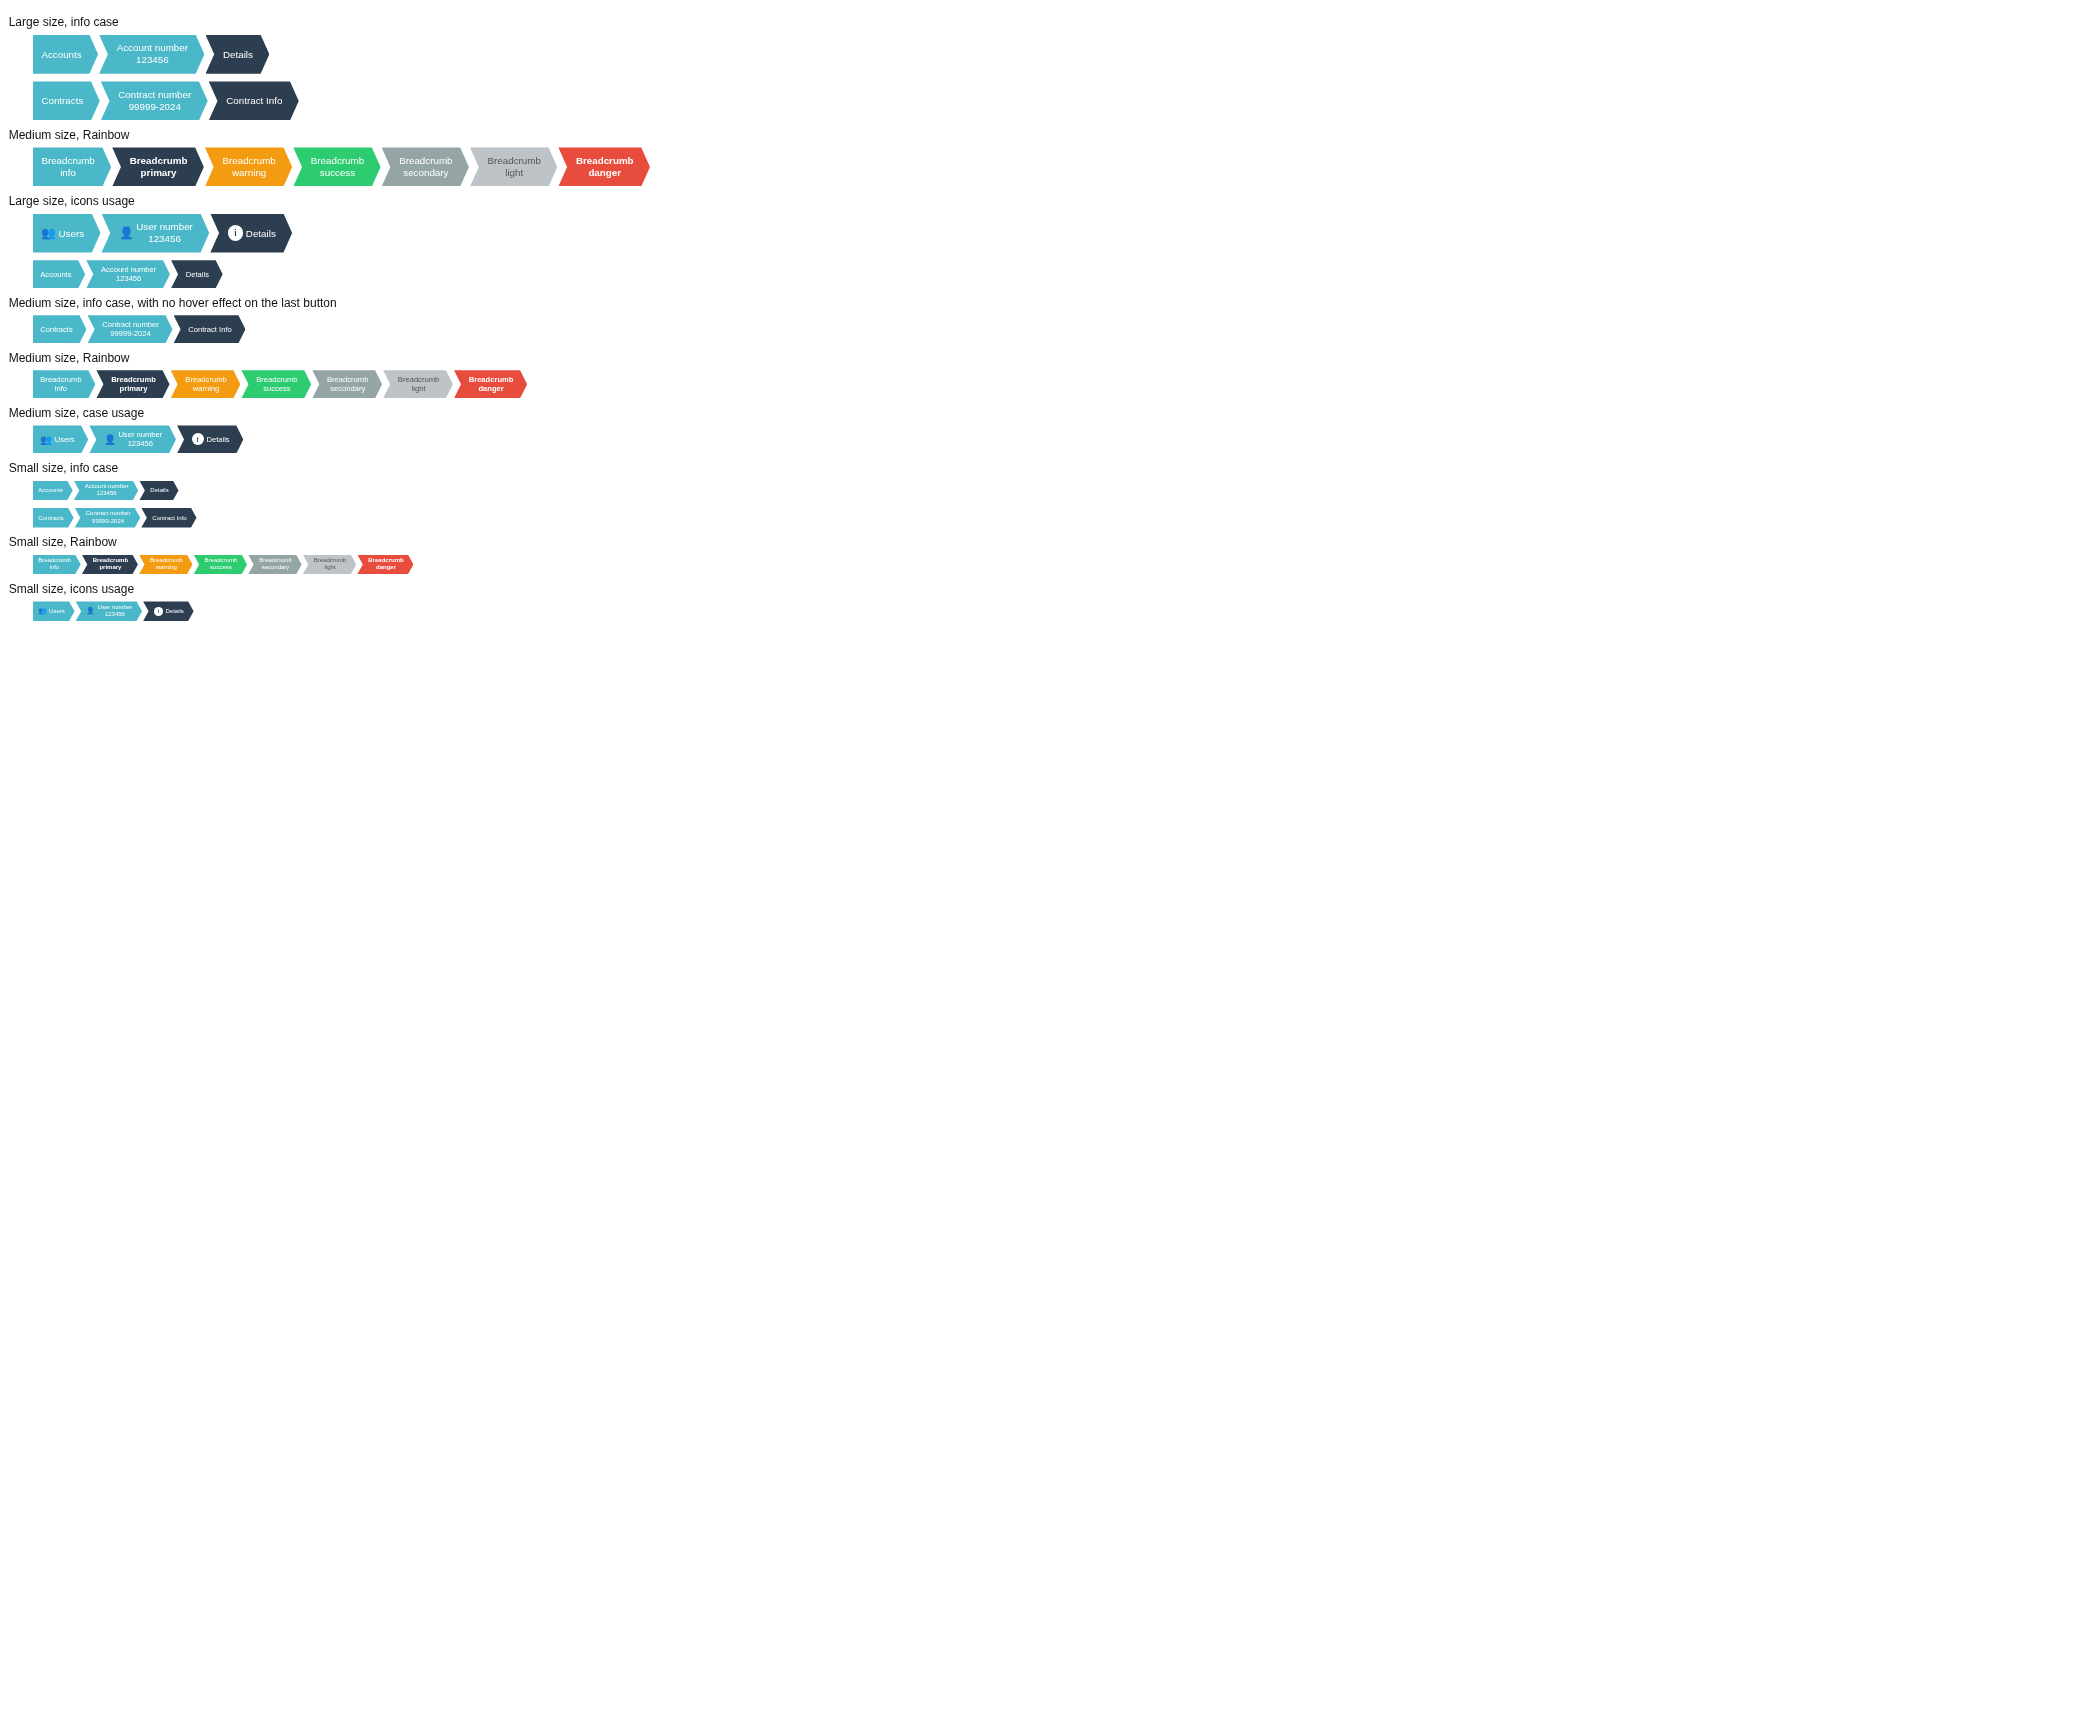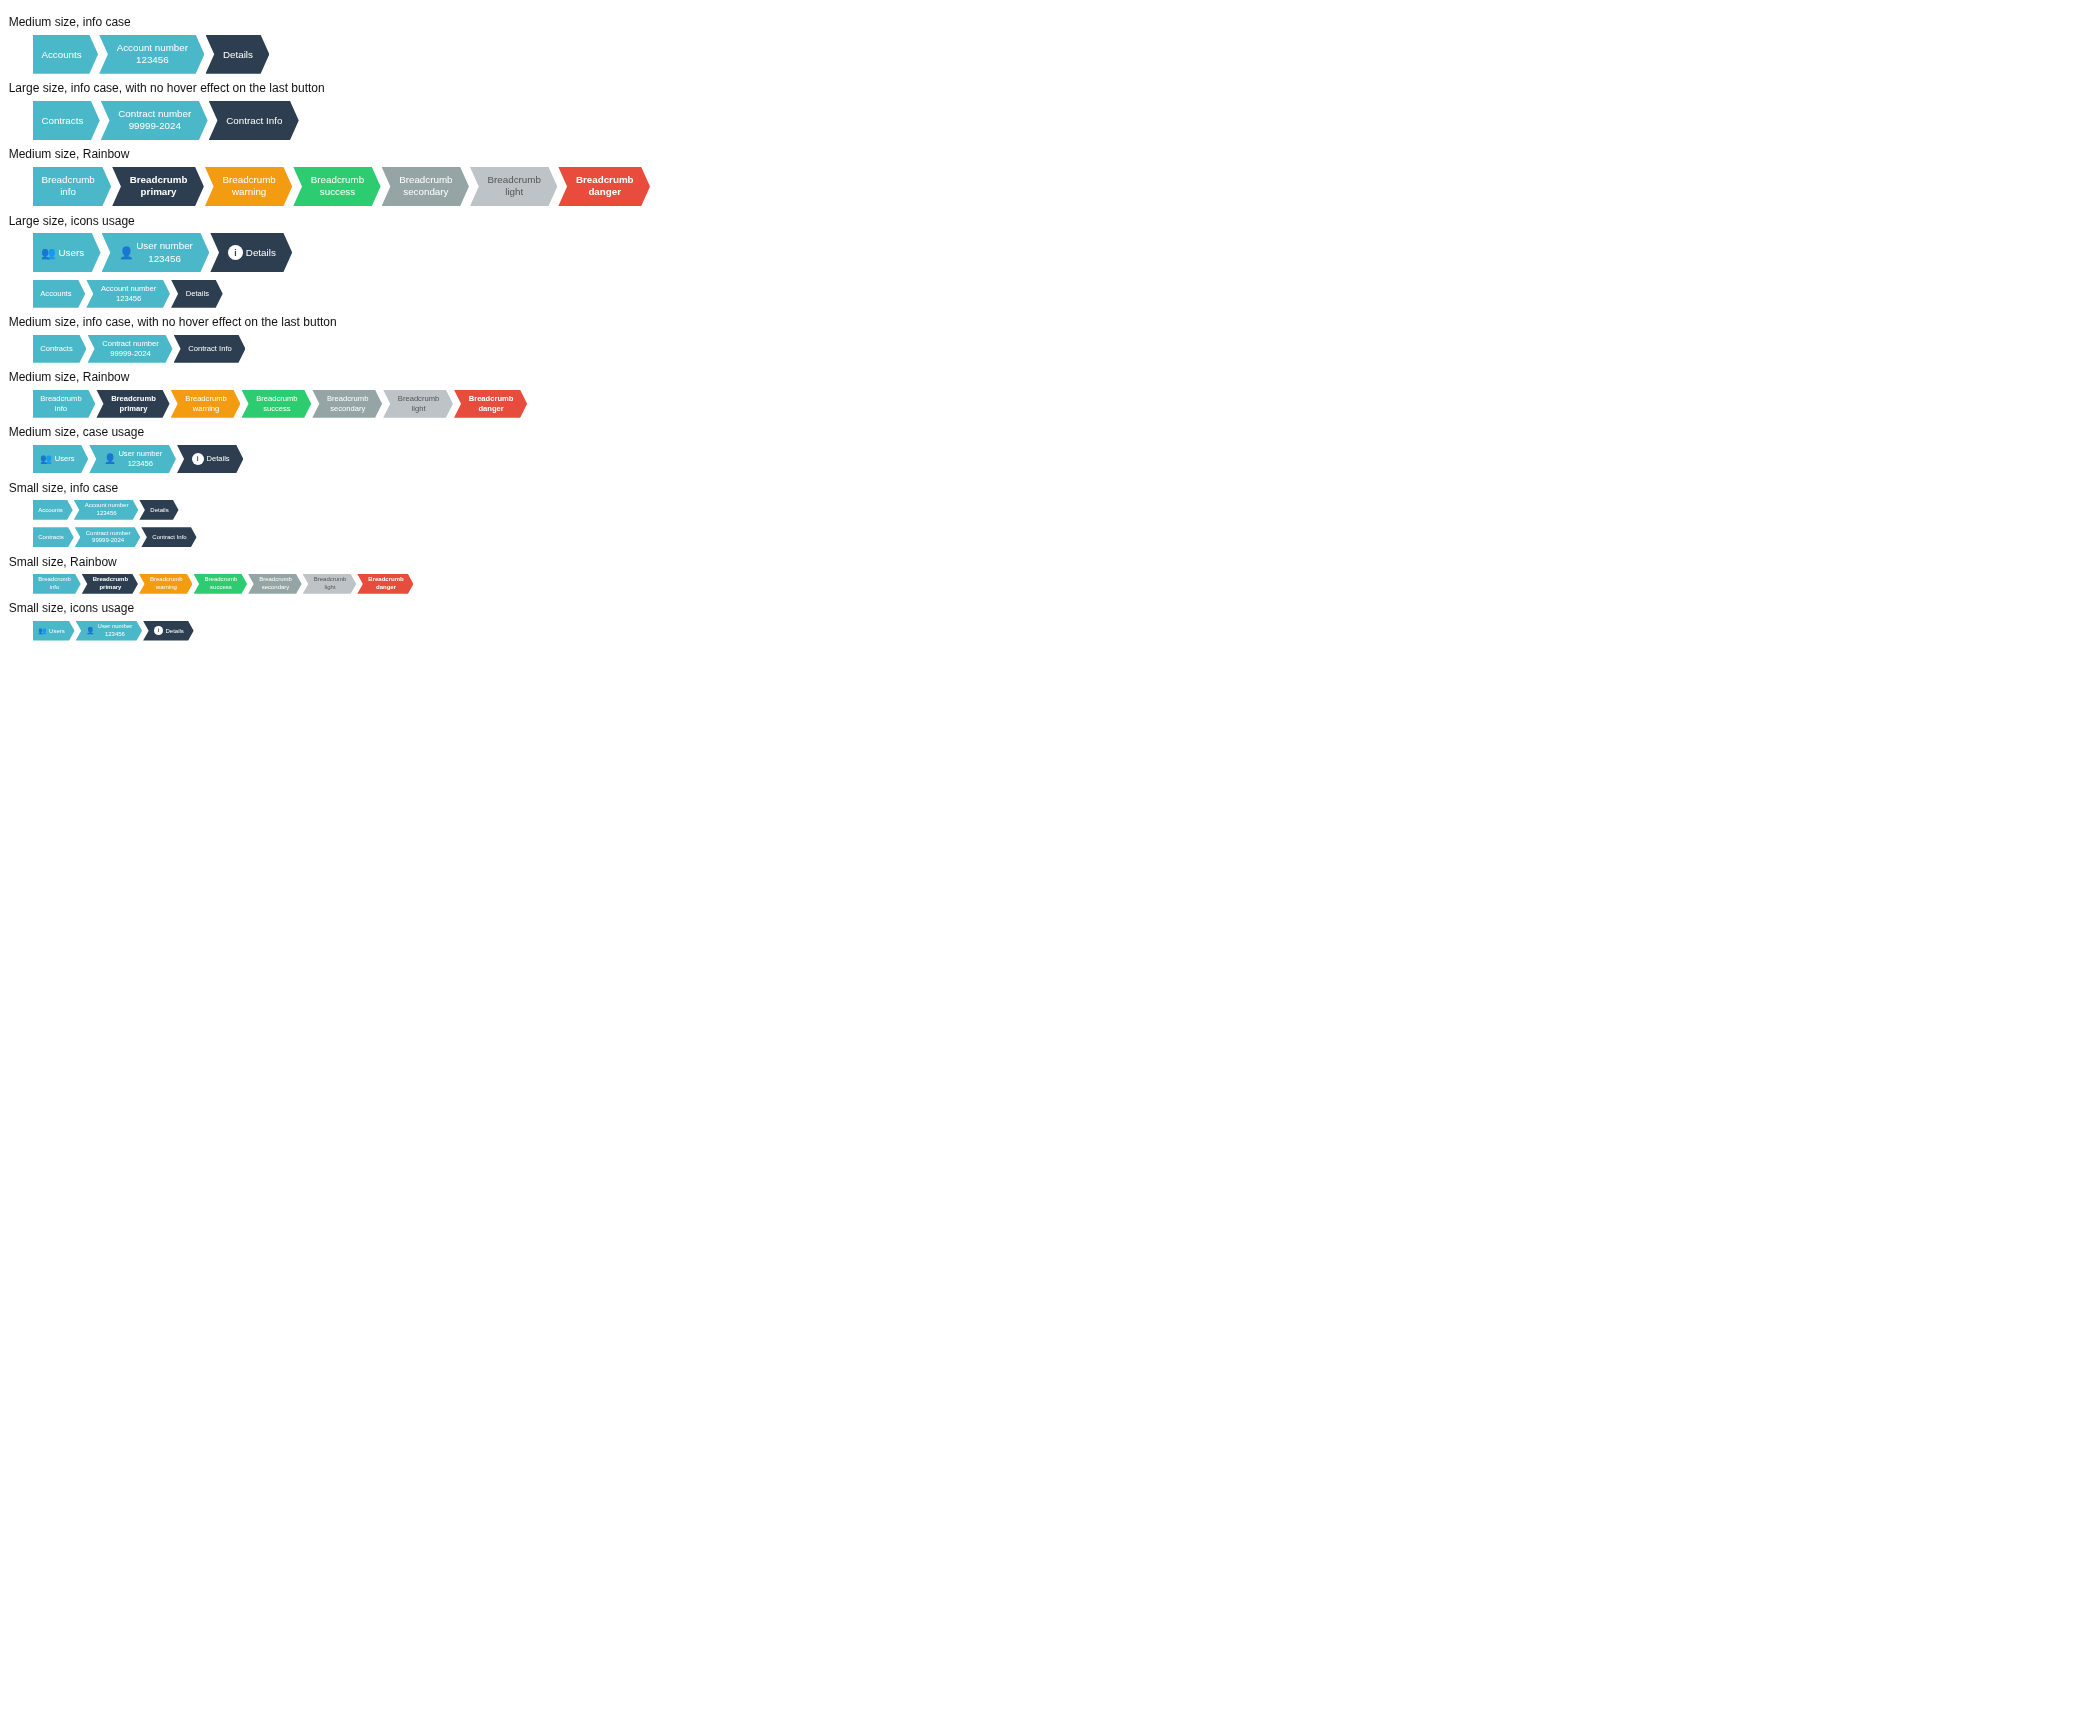--- a/index.html
+++ b/index.html
@@ -22,36 +22,35 @@
       display: flex;
       align-items: stretch;
       margin-bottom: 7.6px;
       padding-left: 24px;
     }
   </style>
 </head>
 <body>
 
 <div id="app">
-    <div class="section-label">Medium size, info case</div>
+    <div class="section-label">Large size, info case</div>
     <div class="breadcrumb-row">
       <div style="position: relative; display: inline-flex; align-items: center; justify-content: center; height: 39px; min-width: 55px; padding: 0px 16.4px 0px 8.7px; background: rgb(74, 184, 200); color: rgb(255, 255, 255); font-size: 9.8px; font-weight: normal; clip-path: polygon(0px 0px, calc(100% - 8.7px) 0px, 100% 50%, calc(100% - 8.7px) 100%, 0px 100%); margin-right: 1.1px; cursor: pointer; text-align: center; white-space: nowrap; flex-shrink: 0;">
         <span>Accounts</span>
       </div>
       <div style="position: relative; display: inline-flex; align-items: center; justify-content: center; height: 39px; min-width: 55px; padding: 0px 16.4px 0px 17.5px; background: rgb(74, 184, 200); color: rgb(255, 255, 255); font-size: 9.8px; font-weight: normal; clip-path: polygon(0px 0px, calc(100% - 8.7px) 0px, 100% 50%, calc(100% - 8.7px) 100%, 0px 100%, 8.7px 50%); margin-right: 1.1px; cursor: pointer; text-align: center; white-space: nowrap; flex-shrink: 0;">
         <span style="display:flex;flex-direction:column;align-items:center;line-height:1.25;text-align:center;">
           <span>Account number</span>
           <span>123456</span>
         </span>
       </div>
       <div style="position: relative; display: inline-flex; align-items: center; justify-content: center; height: 39px; min-width: 55px; padding: 0px 16.4px 0px 17.5px; background: rgb(44, 62, 80); color: rgb(255, 255, 255); font-size: 9.8px; font-weight: normal; clip-path: polygon(0px 0px, calc(100% - 8.7px) 0px, 100% 50%, calc(100% - 8.7px) 100%, 0px 100%, 8.7px 50%); margin-right: 1.1px; cursor: pointer; text-align: center; white-space: nowrap; flex-shrink: 0;">
         <span>Details</span>
       </div>
     </div>
-    <div class="section-label">Large size, info case, with no hover effect on the last button</div>
     <div class="breadcrumb-row">
       <div style="position: relative; display: inline-flex; align-items: center; justify-content: center; height: 39px; min-width: 55px; padding: 0px 16.4px 0px 8.7px; background: rgb(74, 184, 200); color: rgb(255, 255, 255); font-size: 9.8px; font-weight: normal; clip-path: polygon(0px 0px, calc(100% - 8.7px) 0px, 100% 50%, calc(100% - 8.7px) 100%, 0px 100%); margin-right: 1.1px; cursor: pointer; text-align: center; white-space: nowrap; flex-shrink: 0;">
         <span>Contracts</span>
       </div>
       <div style="position: relative; display: inline-flex; align-items: center; justify-content: center; height: 39px; min-width: 55px; padding: 0px 16.4px 0px 17.5px; background: rgb(74, 184, 200); color: rgb(255, 255, 255); font-size: 9.8px; font-weight: normal; clip-path: polygon(0px 0px, calc(100% - 8.7px) 0px, 100% 50%, calc(100% - 8.7px) 100%, 0px 100%, 8.7px 50%); margin-right: 1.1px; cursor: pointer; text-align: center; white-space: nowrap; flex-shrink: 0;">
         <span style="display:flex;flex-direction:column;align-items:center;line-height:1.25;text-align:center;">
           <span>Contract number</span>
           <span>99999-2024</span>
         </span>
       </div>

